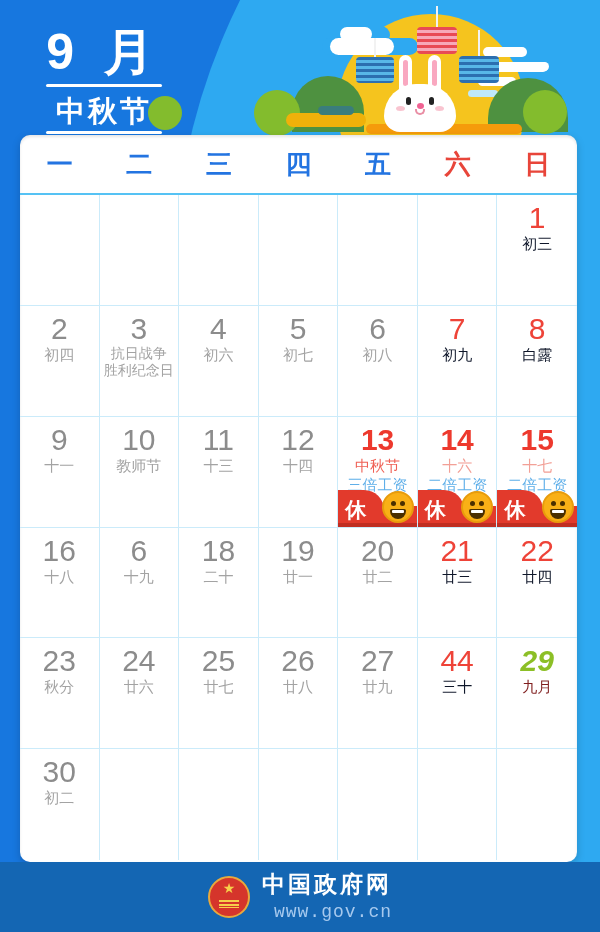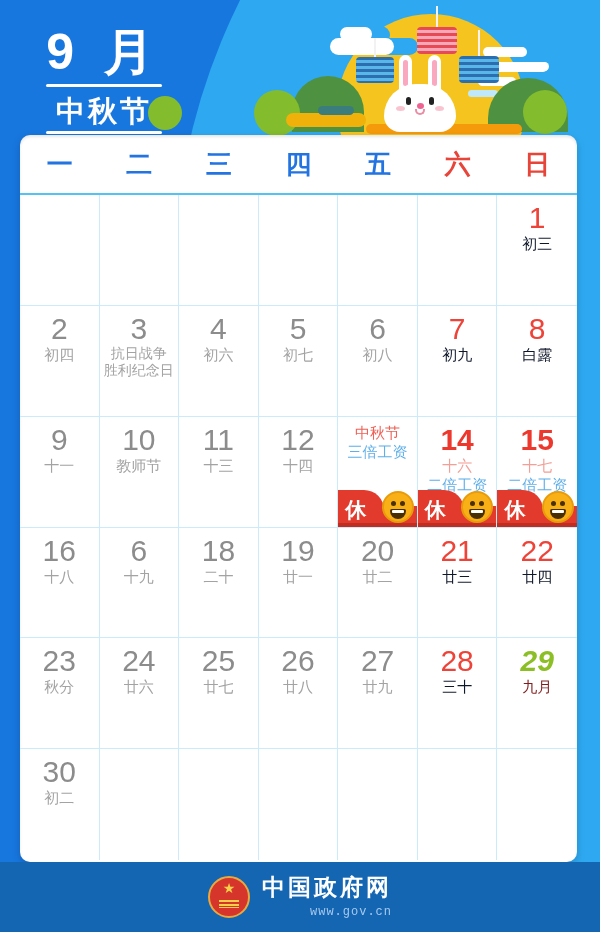--- a/index.html
+++ b/index.html
@@ -105,21 +105,21 @@
   .footer{position:absolute;left:0;top:862px;width:600px;height:70px;background:#1466B3;z-index:2;
     display:flex;align-items:center;justify-content:center;gap:12px;}
   .emblem{width:42px;height:42px;border-radius:50%;background:#D5352B;border:2px solid #E9A93C;
     position:relative;box-sizing:border-box;flex:0 0 auto;}
   .emblem .star{position:absolute;top:3px;left:0;right:0;text-align:center;color:#F7D04A;
     font-size:14px;line-height:15px;}
   .emblem:after{content:"";position:absolute;left:9px;right:9px;bottom:8px;height:8px;
     background:linear-gradient(#F7D04A 0 2px,transparent 2px 4px,#F7D04A 4px 6px,transparent 6px 7px,#F7D04A 7px 8px);}
   .f-text{text-align:right;font-family:Liberation Mono, monospace;}
   .site{font-size:23px;font-weight:bold;color:#fff;letter-spacing:3px;line-height:27px;}
-  .url{font-size:12px;color:#A6C9EE;letter-spacing:1px;margin-top:2px;}
+  .url{font-size:18px;color:#A6C9EE;letter-spacing:1px;margin-top:2px;}
 </style>
 </head>
 <body>
 
 <div class="bg-light"></div>
 
 <div class="title">
   <div class="month">9 月</div>
   <div class="rule"></div>
   <div class="festival">中秋节</div>
@@ -226,20 +226,21 @@
       </div>
       <div class="cell">
         <div class="num normal">11</div>
         <div class="lunar normal">十三</div>
       </div>
       <div class="cell">
         <div class="num normal">12</div>
         <div class="lunar normal">十四</div>
       </div>
       <div class="cell">
+        <div class="num holiday">13</div>
         <div class="lunar festival">中秋节</div>
         <div class="pay">三倍工资</div>
         <div class="rest">
           <div class="rest-bar"></div>
           <div class="rest-hump">
             <span class="rest-txt">休</span>
           </div>
           <div class="emoji">
             <i class="eye l"></i>
             <i class="eye r"></i>
@@ -321,21 +322,21 @@
       </div>
       <div class="cell">
         <div class="num normal">26</div>
         <div class="lunar normal">廿八</div>
       </div>
       <div class="cell">
         <div class="num normal">27</div>
         <div class="lunar normal">廿九</div>
       </div>
       <div class="cell">
-        <div class="num weekend">28</div>
+        <div class="num weekend">44</div>
         <div class="lunar weekend">三十</div>
       </div>
       <div class="cell">
         <div class="num green">29</div>
         <div class="lunar green">九月</div>
       </div>
       <div class="cell">
         <div class="num normal">30</div>
         <div class="lunar normal">初二</div>
       </div>

